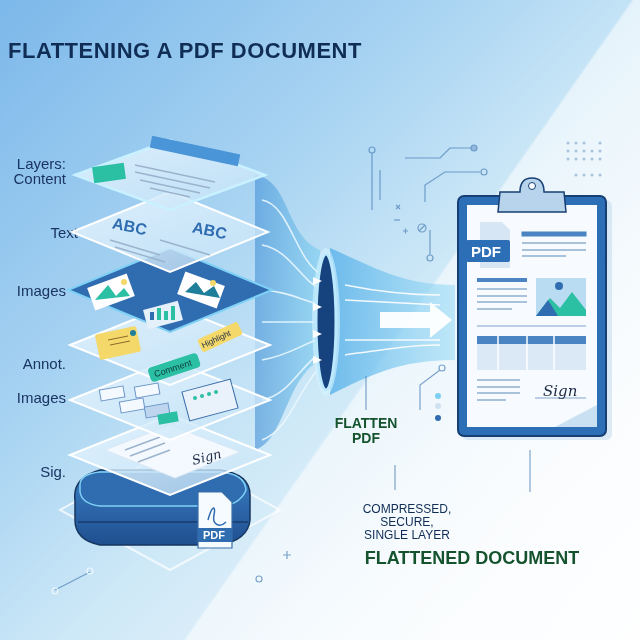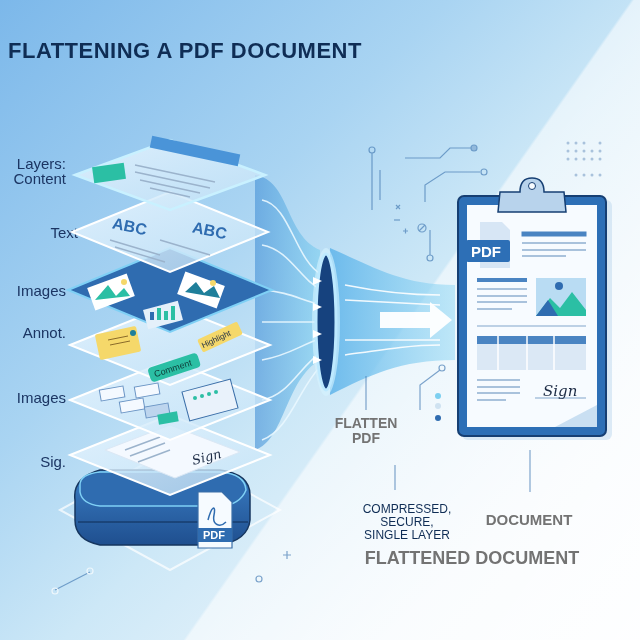--- a/index.html
+++ b/index.html
@@ -19,39 +19,39 @@
     font-family: "Liberation Sans", sans-serif; font-weight: 700; font-size: 22px;
     color: #0f2d55; letter-spacing: 0.5px;
   }
   .layer-label {
     position: absolute; font-family: "Liberation Sans", sans-serif; font-size: 15px;
     color: #1b3563; text-align: right; width: 64px; line-height: 15px;
   }
   svg.art { position: absolute; left: 0; top: 0; }
   .caption {
     position: absolute; font-family: "Liberation Sans", sans-serif; font-weight: 700;
-    color: #737373; text-align: center; line-height: 1.1;
+    color: #14532d; text-align: center; line-height: 1.1;
   }
 </style>
 </head>
 <body>
 
 <div class="bg-diag"></div>
 
 <div class="title">FLATTENING A PDF DOCUMENT</div>
 
 <div class="layer-label" style="left:2px; top:156px;">
   <div>Layers:</div>
   <div>Content</div>
 </div>
 <div class="layer-label" style="left:14px; top:225px;">Text</div>
 <div class="layer-label" style="left:2px; top:283px;">Images</div>
-<div class="layer-label" style="left:2px; top:325px;">Annot.</div>
+<div class="layer-label" style="left:2px; top:356px;">Annot.</div>
 <div class="layer-label" style="left:2px; top:390px;">Images</div>
-<div class="layer-label" style="left:2px; top:454px;">Sig.</div>
+<div class="layer-label" style="left:2px; top:464px;">Sig.</div>
 
 <svg class="art" width="640" height="640" viewBox="0 0 640 640">
   <defs>
     <linearGradient id="flowGrad" x1="0" y1="0" x2="1" y2="0">
       <stop offset="0" stop-color="#4a94d8" stop-opacity="0.85"></stop>
       <stop offset="1" stop-color="#7ccff0" stop-opacity="0.8"></stop>
     </linearGradient>
     <linearGradient id="funnelOut" x1="0" y1="0" x2="1" y2="0">
       <stop offset="0" stop-color="#5fb4ea"></stop>
       <stop offset="1" stop-color="#9ddcf5" stop-opacity="0.7"></stop>
@@ -317,16 +317,15 @@
   <div>PDF</div>
 </div>
 
 <div class="caption" style="left:348px; top:503px; width:118px; font-size:12px; font-weight:400; color:#0f2d55;text-align:center;">
   <div>COMPRESSED,</div>
   <div>SECURE,</div>
   <div>SINGLE LAYER</div>
 </div>
 
 <div class="caption" style="left:470px; top:512px; width:118px; font-size:15px;">
-  <div>DOCUMENT</div>
 </div>
 
 <div class="caption" style="left:344px; top:549px; width:256px; font-size:18px;">FLATTENED DOCUMENT</div>
 
 </body></html>

